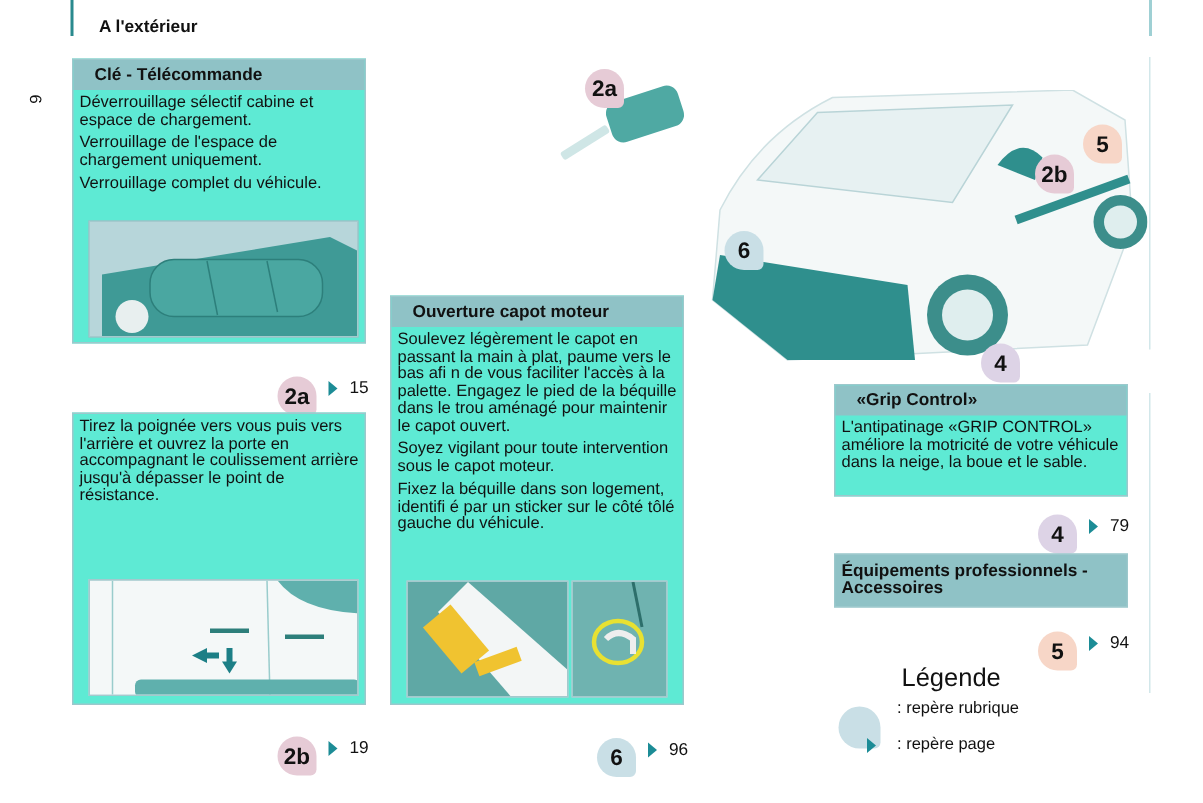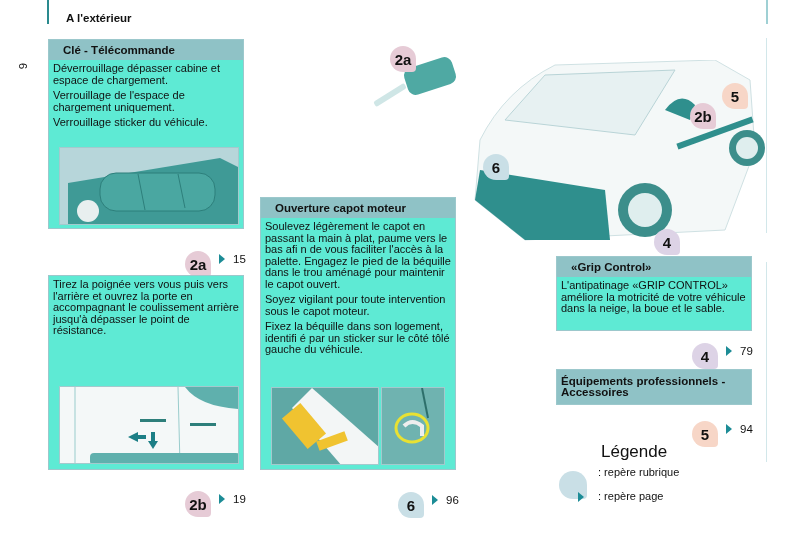--- a/index.html
+++ b/index.html
@@ -31,23 +31,23 @@
 <div class="abs vline-right-top"></div>
 <div class="abs vline-right-1"></div>
 <div class="abs vline-right-2"></div>
 
 <div class="abs section-title">A l'extérieur</div>
 <div class="abs page-num">6</div>
 
 <div class="abs box" style="left:48px;top:39px;width:196px;height:190px;">
   <div class="box-head">Clé - Télécommande</div>
   <div class="box-body">
-    <p>Déverrouillage dépasser cabine et espace de chargement.</p>
+    <p>Déverrouillage sélectif cabine et espace de chargement.</p>
     <p>Verrouillage de l'espace de chargement uniquement.</p>
-    <p>Verrouillage sticker du véhicule.</p>
+    <p>Verrouillage complet du véhicule.</p>
   </div>
   <div class="photo" style="left:10px;top:107px;width:180px;height:78px;background:#7fb8b8;">
     <svg width="180" height="78" viewBox="0 0 180 78">
       <rect width="180" height="78" fill="#b7d6da"></rect>
       <path d="M8 35 L160 10 L180 20 L180 78 L8 78 Z" fill="#3f9a96"></path>
       <rect x="40" y="25" width="115" height="38" rx="16" fill="#4aa7a1" stroke="#2d7f7b"></rect>
       <line x1="78" y1="26" x2="85" y2="62" stroke="#2d7f7b"></line>
       <line x1="118" y1="26" x2="125" y2="60" stroke="#2d7f7b"></line>
       <circle cx="28" cy="63" r="11" fill="#e8efef"></circle>
     </svg>

